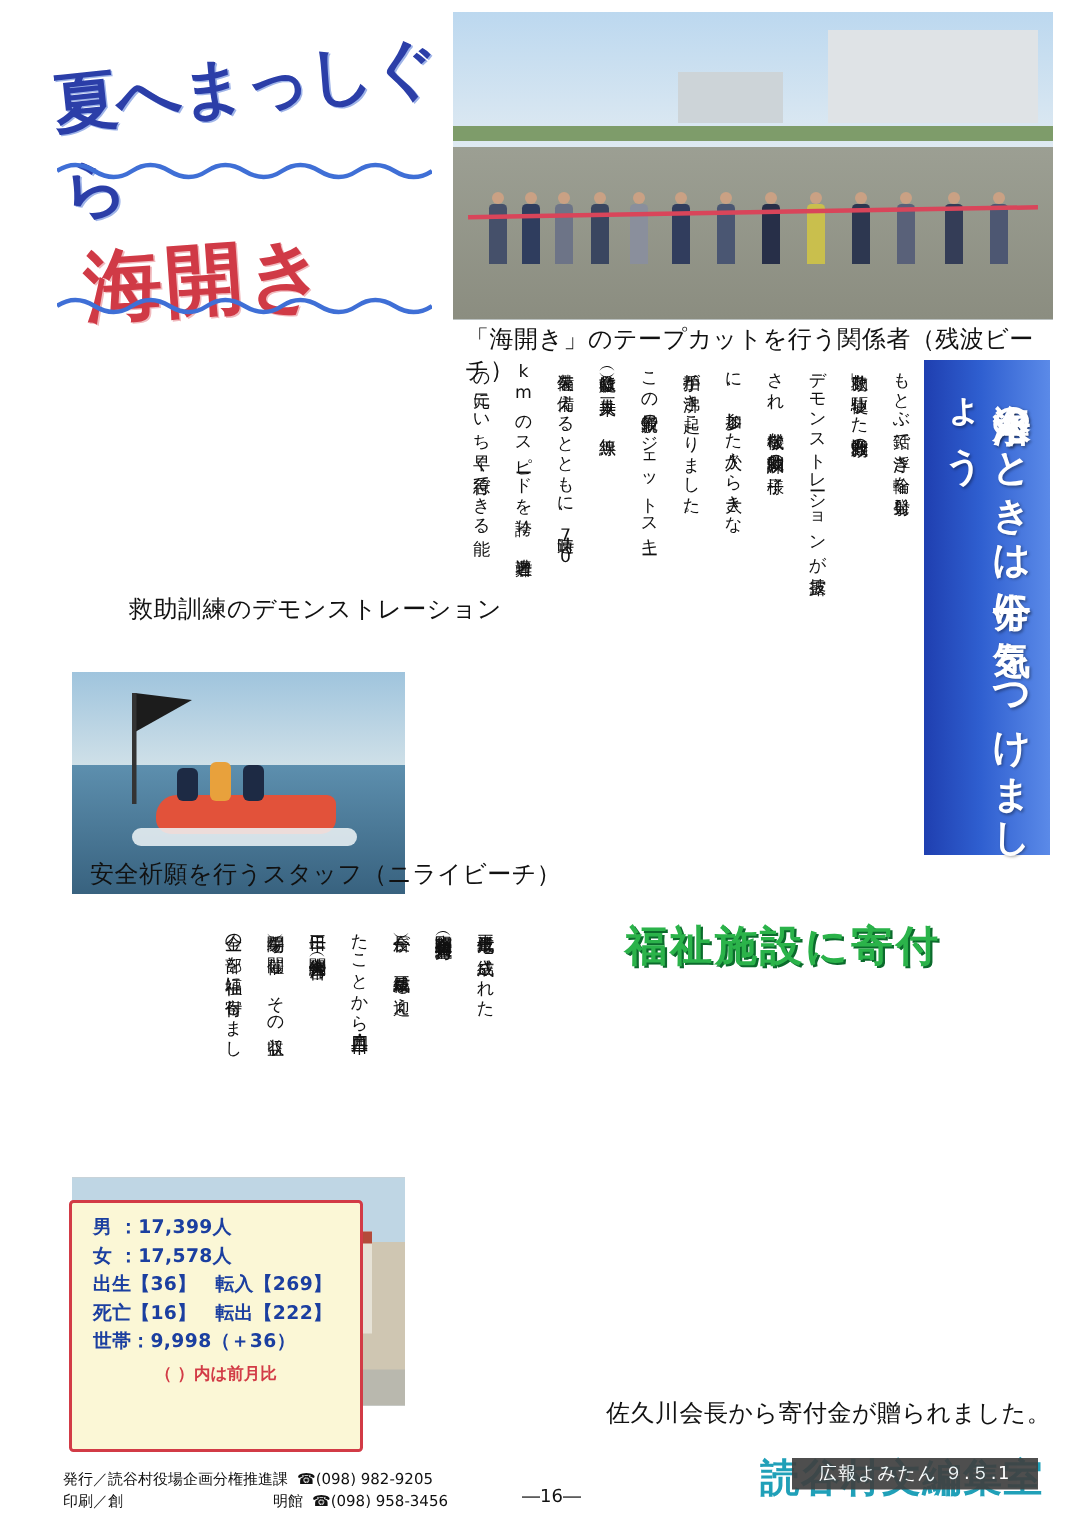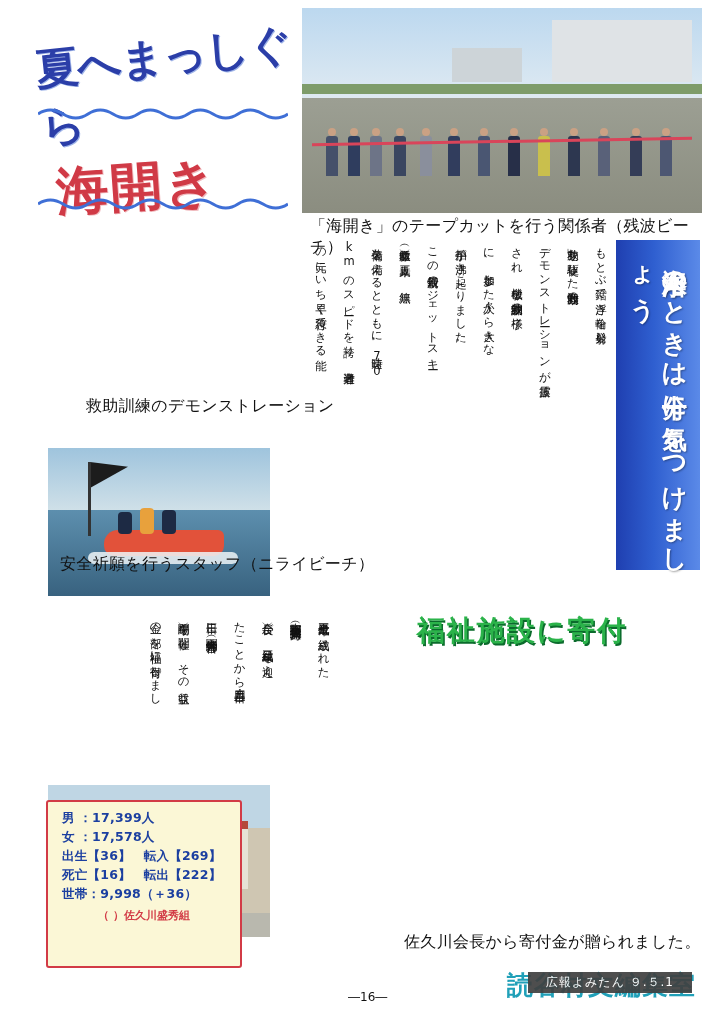--- a/index.html
+++ b/index.html
@@ -72,21 +72,21 @@
   }
 
   
   #photo-top { left: 302px; top: 8px; width: 400px; height: 205px; }
   #photo-top-cap { left: 310px; top: 216px; }
 
   
   #photo-jet { left: 48px; top: 243px; width: 222px; height: 148px; }
   #photo-jet-cap { left: 86px; top: 396px; }
   #photo-pray { left: 48px; top: 432px; width: 222px; height: 152px; }
-  #photo-pray-cap { left: 60px; top: 554px; }
+  #photo-pray-cap { left: 60px; top: 573px; }
 
   
   #banner-headline {
     right: 14px;
     top: 240px;
     width: 84px;
     height: 330px;
     background: linear-gradient(90deg,#1f3fb0 0%, #2f5fd0 45%, #5b8ae8 100%);
     color: #ffffff;
     padding: 10px 4px;
@@ -340,22 +340,32 @@
   <div class="abs vertical body-col2" id="b-col-e">十三日に闘牛大会（沖縄市営</div>
   <div class="abs vertical body-col2" id="b-col-f">闘牛場）を開催し、その収益</div>
   <div class="abs vertical body-col2" id="b-col-g">金の一部を福祉に寄付しまし</div>
 
   <div class="abs" id="pop-box">
     <div class="pop-row">男 ：17,399人</div>
     <div class="pop-row">女 ：17,578人</div>
     <div class="pop-row">出生【36】　転入【269】</div>
     <div class="pop-row">死亡【16】　転出【222】</div>
     <div class="pop-row">世帯：9,998（＋36）</div>
-    <div id="pop-note">（ ）佐久川盛秀組</div>
-  </div>
-
+    <div id="pop-note">（ ）内は前月比</div>
+  </div>
+
+  <div class="abs" id="colophon">
+    <div class="row">
+      <span class="lbl">発行／読谷村役場企画分権推進課</span>
+      <span class="tel">☎(098) 982-9205</span>
+    </div>
+    <div class="row">
+      <span class="lbl">印刷／創　　　　　　　　　　明館</span>
+      <span class="tel">☎(098) 958-3456</span>
+    </div>
+  </div>
 
   <div class="abs" id="page-number">―16―</div>
 
   <div class="abs" id="footer-logo">読谷村文編集室</div>
   <div class="abs" id="footer-stamp">広報よみたん ９.５.1</div>
 
 </div>
 
 </body></html>

